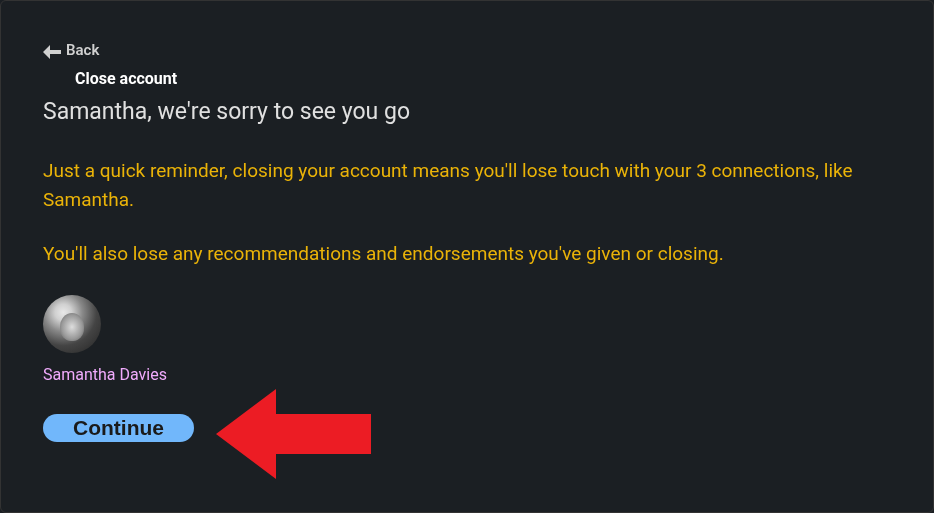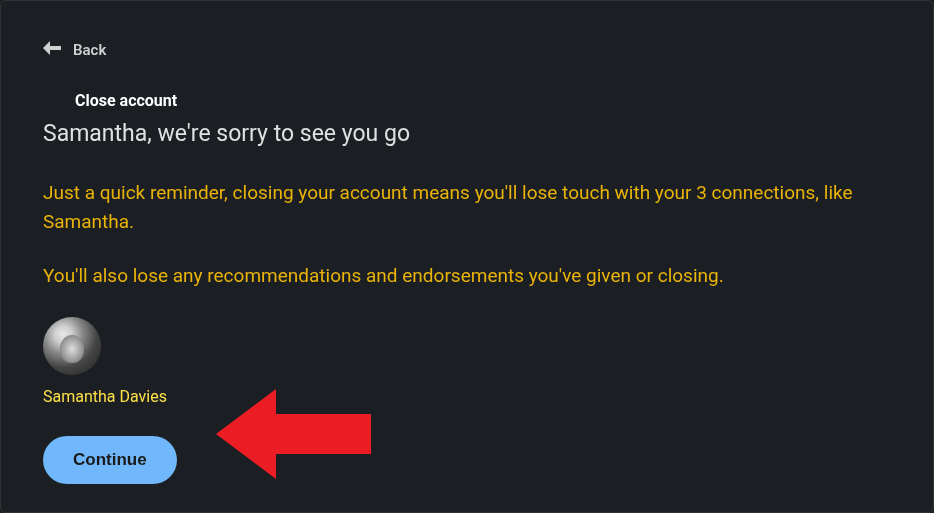--- a/index.html
+++ b/index.html
@@ -13,23 +13,23 @@
       background: #1b1f23;
       font-family: -apple-system, BlinkMacSystemFont, "Segoe UI", Roboto, Helvetica, Arial, sans-serif;
       color: #e6e6e6;
       position: relative;
       padding: 40px 42px;
       border: 1px solid #333;
       border-radius: 6px;
     }
     .back-row {
       display: flex;
-      align-items: flex-start;
-      gap: 12px;
-      margin-bottom: 32px;
+      align-items: flex-end;
+      gap: 5px;
+      margin-bottom: 10px;
       cursor: pointer;
     }
     .back-arrow {
       width: 18px;
       height: 14px;
       display: flex;
       align-items: center;
       justify-content: center;
     }
     .back-arrow svg {
@@ -77,35 +77,35 @@
       position: absolute;
       top: 18px;
       left: 17px;
       width: 24px;
       height: 28px;
       background: radial-gradient(ellipse at center, #ddd 0%, #999 60%, #555 100%);
       border-radius: 50% 50% 45% 45%;
     }
     .connection-name {
       font-size: 16px;
-      color: #fde047;
+      color: #f0abfc;
       font-weight: 400;
       margin-bottom: 3px;
     }
     .connection-role {
       font-size: 14px;
       color: #9a9a9a;
     }
     .continue-btn {
       display: inline-block;
       background: #71b7fb;
       color: #1a1a1a;
-      font-size: 17px;
+      font-size: 21px;
       font-weight: 600;
-      padding: 14px 30px;
+      padding: 2px 30px;
       border: none;
       border-radius: 30px;
       cursor: pointer;
     }
     .red-arrow {
       position: absolute;
       left: 215px;
       top: 378px;
       pointer-events: none;
     }

